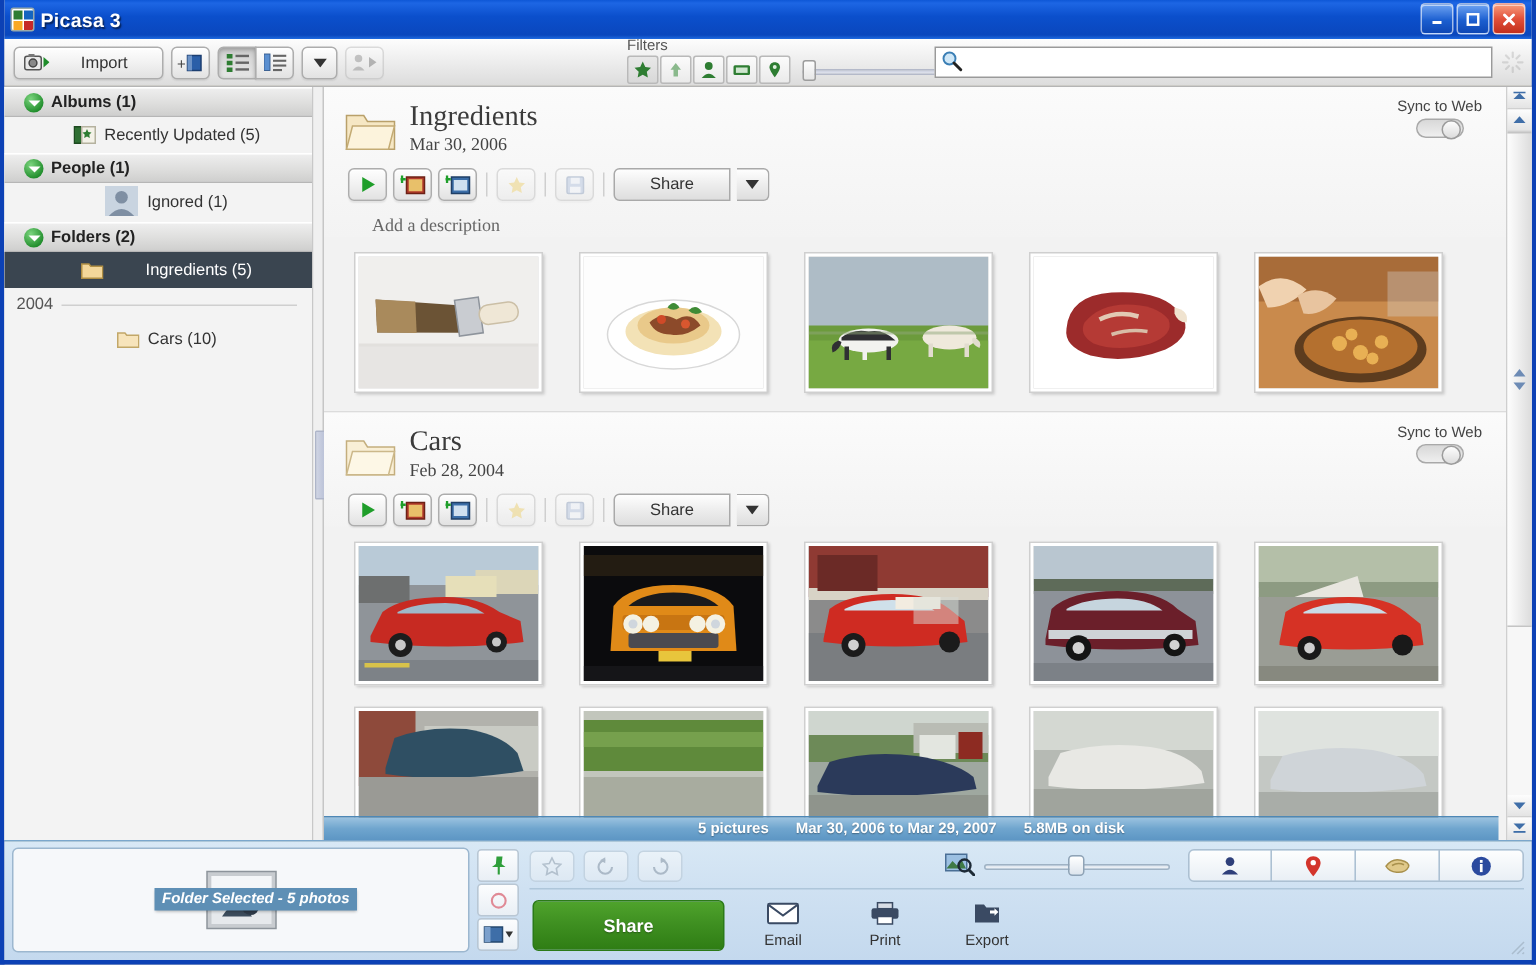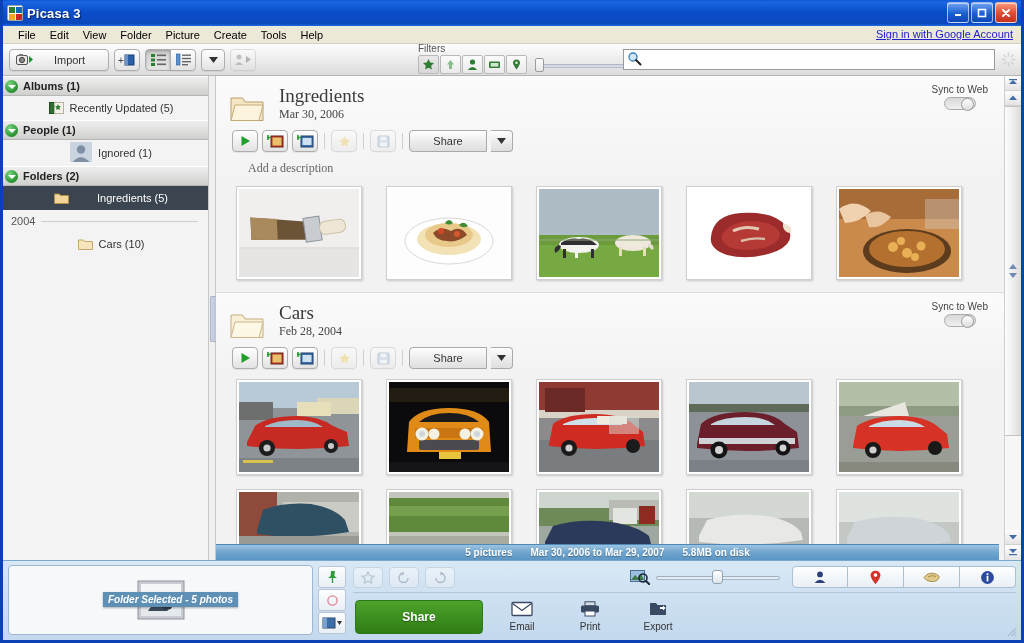--- a/index.html
+++ b/index.html
@@ -97,21 +97,21 @@
   }
   .search input{ border:none; outline:none; font-size:11px; width:100%; font-family:inherit;}
   .spinner{ position:absolute; right:5px; top:8px; width:15px;height:15px; opacity:.25;}
   
   .body { flex:1; display:flex; min-height:0; background:#f4f4f4; }
   .sidebar {
     width:206px; flex:none; background:#f3f3f3; border-right:1px solid #c8c8c8;
     display:flex; flex-direction:column;
   }
   .sec-head{
-    height:20px; display:flex; align-items:center; gap:5px; padding-left:2px;
+    height:20px; display:flex; align-items:center; gap:5px; padding-left:13px;
     background:linear-gradient(to bottom,#eeeeee,#dededd 55%,#cfcfce);
     border-top:1px solid #fff; border-bottom:1px solid #b6b6b6;
     font-weight:bold; font-size:11px; color:#222;
   }
   .tri{
     width:13px;height:13px;border-radius:50%;flex:none;
     background:radial-gradient(circle at 35% 30%,#7bd47e,#1f8c2a 75%);
     display:flex;align-items:center;justify-content:center;
   }
   .tri:after{ content:""; border-left:4px solid transparent; border-right:4px solid transparent;
@@ -122,21 +122,21 @@
   .year{ height:22px; display:flex;align-items:center; gap:6px; padding:0 10px 0 8px; font-size:11px; color:#555;}
   .year .ln{ flex:1; height:1px; background:#cfcfcf;}
   .folder-ico{width:15px;height:12px;flex:none;}
   .vsplit{ width:7px; flex:none; background:#f0f0f0; border-right:1px solid #c6c6c6; position:relative;}
   .vsplit:after{content:"";position:absolute;left:1px;top:50%;margin-top:-22px;width:5px;height:44px;
      background:linear-gradient(to right,#cfd4e4,#bcc3d8); border:1px solid #aeb5c9; border-radius:1px;}
   .main{ flex:1; min-width:0; display:flex; }
   .content{ flex:1; min-width:0; background:#f2f2f2; position:relative; overflow:hidden;}
   
   .fhead{ padding:10px 12px 0 14px; background:linear-gradient(to bottom,#fbfbfb,#f3f3f3);}
-  .fhead-top{ display:flex; align-items:flex-end; gap:15px; position:relative;}
+  .fhead-top{ display:flex; align-items:center; gap:9px; position:relative;}
   .fh-folder{ width:34px; height:27px; flex:none; margin-top:3px;}
   .fh-name{ font-family:"Liberation Serif",serif; font-size:19px; color:#3b3b3b; line-height:20px;}
   .fh-date{ font-family:"Liberation Serif",serif; font-size:12px; color:#444; margin-top:1px;}
   .sync{ position:absolute; right:4px; top:-2px; text-align:center;}
   .sync .lbl{ font-size:10px; color:#444;}
   .sync .sw{ width:32px;height:13px;border-radius:7px; margin:2px auto 0;
      background:linear-gradient(to bottom,#d8d8d8,#efefef); border:1px solid #a9a9a9; position:relative;}
   .sync .sw:after{content:"";position:absolute;right:1px;top:0px;width:11px;height:11px;border-radius:50%;
      background:linear-gradient(to bottom,#fdfdfd,#dcdcdc); border:1px solid #9c9c9c;}
   .fh-tools{ display:flex; align-items:center; gap:4px; margin:8px 0 0 2px;}
@@ -230,31 +230,20 @@
           </svg>
       </div>
       <div class="tb-btn close">
         <svg width="10" height="10" viewBox="0 0 10 10">
             <path d="M2 2 L8 8 M8 2 L2 8" stroke="#fff" stroke-width="2" stroke-linecap="round"></path>
           </svg>
       </div>
     </div>
   </div>
 
-  <div class="menubar">
-    <div class="mi">File</div>
-    <div class="mi">Edit</div>
-    <div class="mi">View</div>
-    <div class="mi">Folder</div>
-    <div class="mi">Picture</div>
-    <div class="mi">Create</div>
-    <div class="mi">Tools</div>
-    <div class="mi">Help</div>
-    <div class="signin">Sign in with Google Account</div>
-  </div>
 
   <div class="toolbar">
     <div class="btn btn-import">
       <svg width="17" height="13" viewBox="0 0 17 13">
           <rect x="0.5" y="2.5" width="11" height="9" rx="1.5" fill="#e9e9e9" stroke="#555"></rect>
           <circle cx="6" cy="7" r="2.6" fill="#888" stroke="#444"></circle>
           <rect x="3" y="1" width="4" height="2" fill="#777"></rect>
           <path d="M13 3 L17 6.5 L13 10 Z" fill="#1f8c2a"></path>
         </svg>
       <span class="lbl">Import</span>

